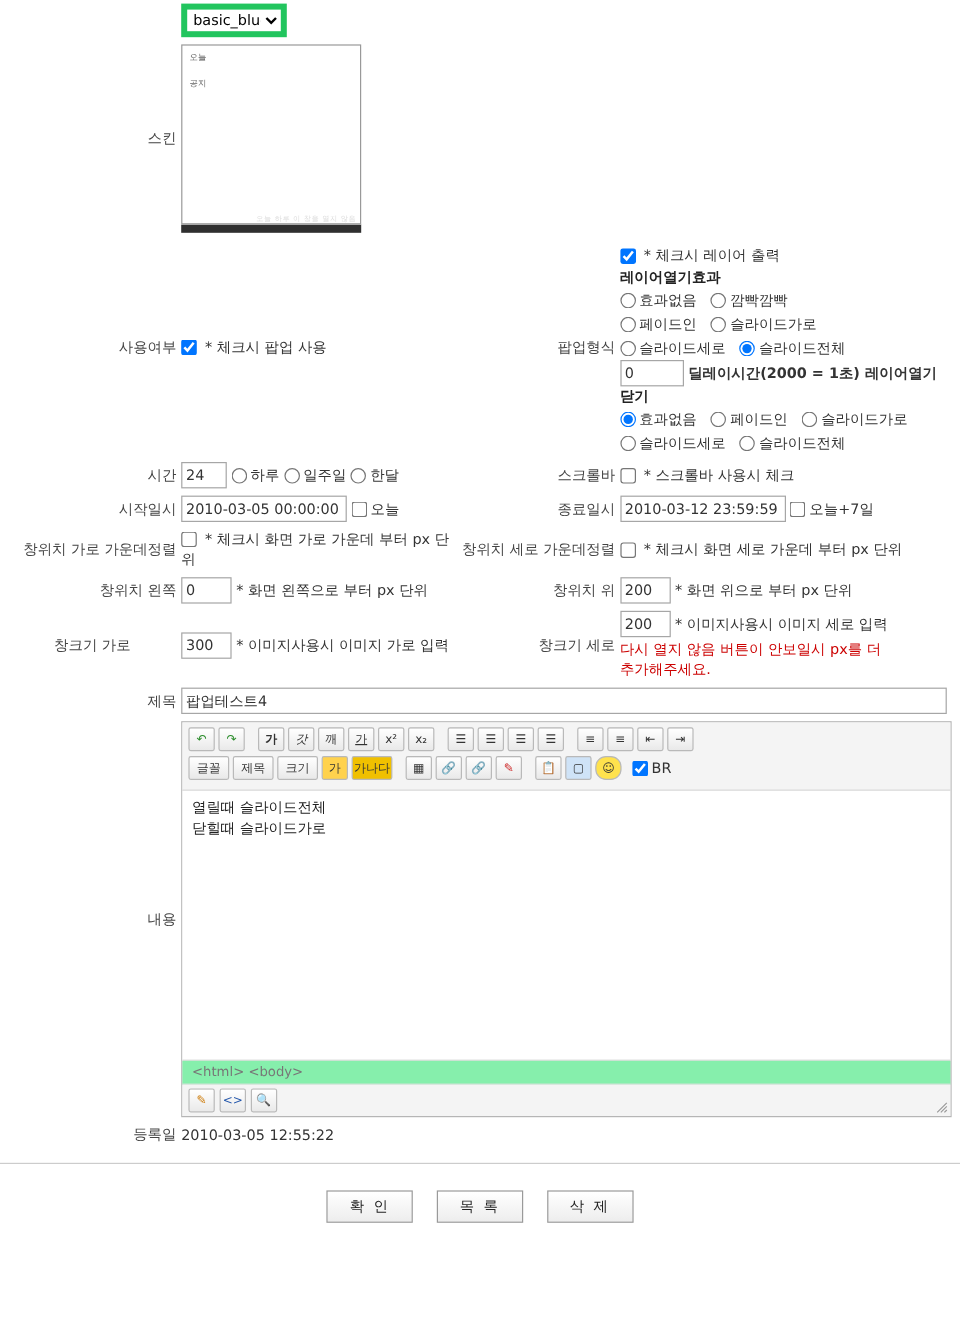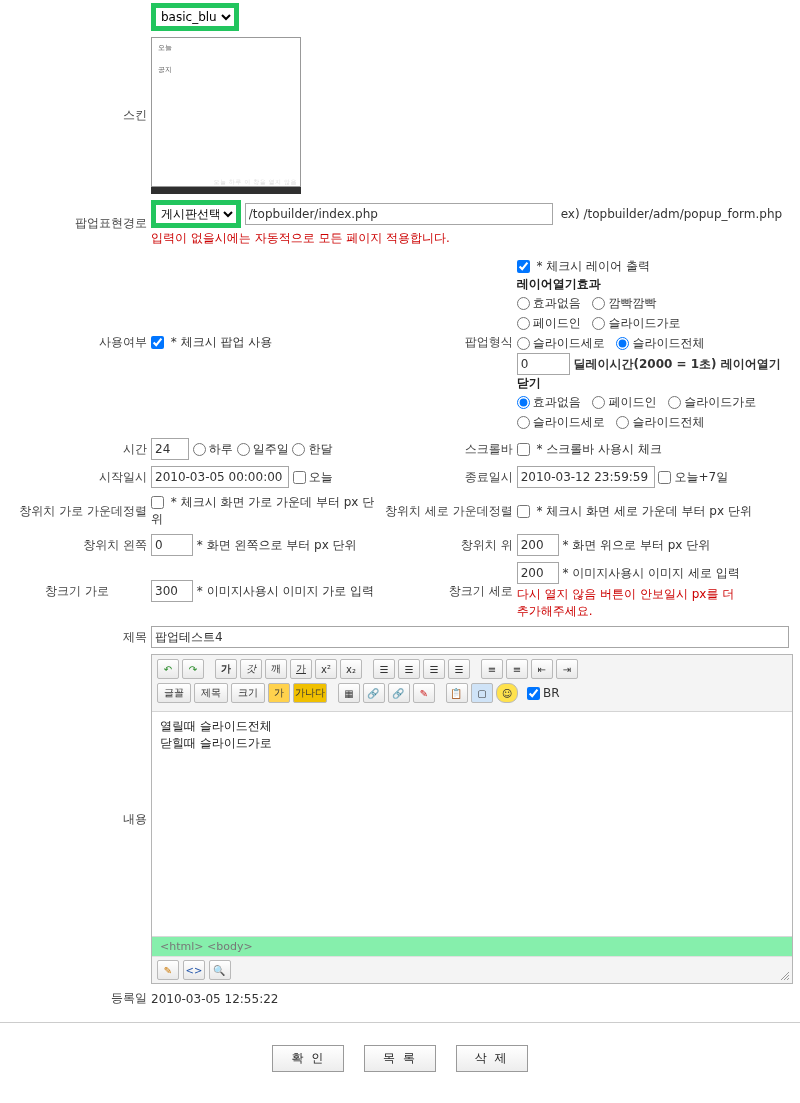--- a/index.html
+++ b/index.html
@@ -201,31 +201,20 @@
       <div class="skin-outer" style="position:relative;">
         <div class="skin-preview">
           <div class="inner-top">오늘</div>
           <div class="inner-top" style="top:28px;">공지</div>
         </div>
         <div class="skin-footer-text">오늘 하루 이 창을 열지 않음</div>
       </div>
     </td>
   </tr>
 
-  <tr>
-    <td class="label">팝업표현경로</td>
-    <td colspan="3">
-      <select class="path-select">
-        <option>게시판선택</option>
-      </select>
-      <input type="text" style="width: 300px;" value="/topbuilder/index.php">
-      <span class="ex-text">ex) /topbuilder/adm/popup_form.php</span>
-      <div class="hint-red">입력이 없을시에는 자동적으로 모든 페이지 적용합니다.</div>
-    </td>
-  </tr>
 
   <tr>
     <td class="label" style="vertical-align:middle;">사용여부</td>
     <td style="width:230px; vertical-align:middle;">
       <input type="checkbox" checked="" style="">
       <span>* 체크시 팝업 사용</span>
     </td>
     <td class="label" style="width:80px; vertical-align:middle;">팝업형식</td>
     <td style="vertical-align:top; padding-top:6px;">
       <div class="radio-row">

